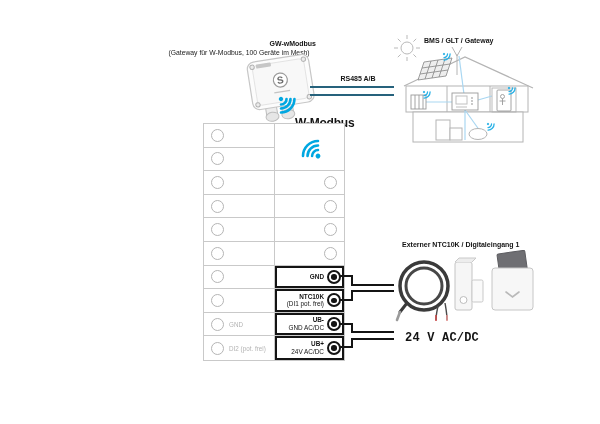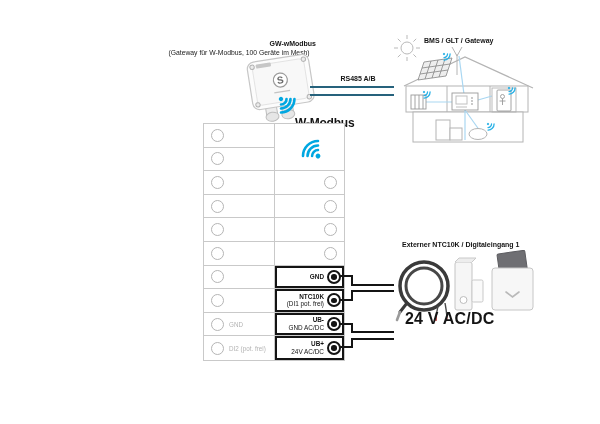--- a/index.html
+++ b/index.html
@@ -10,21 +10,21 @@
   }
   .abs{position:absolute;}
   
   #gw-title{left:160px;top:40px;width:156px;font-size:7px;font-weight:bold;text-align:right;padding-right:4px;}
   #gw-sub{left:158px;top:49px;width:162px;font-size:6.8px;text-align:center;color:#222;}
   #bus-label{left:322px;top:75px;width:72px;font-size:7px;font-weight:bold;text-align:center;}
   .bus-line{left:310px;width:84px;height:2px;background:#26627c;}
   #building-label{left:424px;top:37px;font-size:7px;font-weight:bold;}
   #wmodbus-label{left:295px;top:116px;font-size:12px;font-weight:bold;letter-spacing:-0.2px;}
   #ext-label{left:402px;top:241px;font-size:7px;font-weight:bold;}
-  #power-label{left:405px;top:310px;font-size:16px;font-weight:bold;letter-spacing:0.2px;}
+  #power-label{left:405px;top:331px;font-size:12px;font-weight:bold;letter-spacing:0.2px;font-family:Liberation Mono, monospace;}
   
   #tblock{left:203px;top:123px;width:142px;height:238px;border:1px solid #c9c9c9;display:flex;box-sizing:border-box;background:#fff;}
   .tcol{width:70px;display:flex;flex-direction:column;}
   .tcol.right{border-left:1px solid #c9c9c9;}
   .tcell{height:23.6px;box-sizing:border-box;border-bottom:1px solid #c9c9c9;display:flex;align-items:center;flex:0 0 auto;}
   .tcell.last{border-bottom:none;}
   .tcell.wifi-span{height:47.2px;justify-content:center;}
   .tcell.rcirc{justify-content:flex-end;padding-right:7px;}
   .circ{width:13px;height:13px;border:1.4px solid #b5b5b5;border-radius:50%;box-sizing:border-box;background:#fff;flex:0 0 auto;}
   .lcell{padding-left:7px;}

